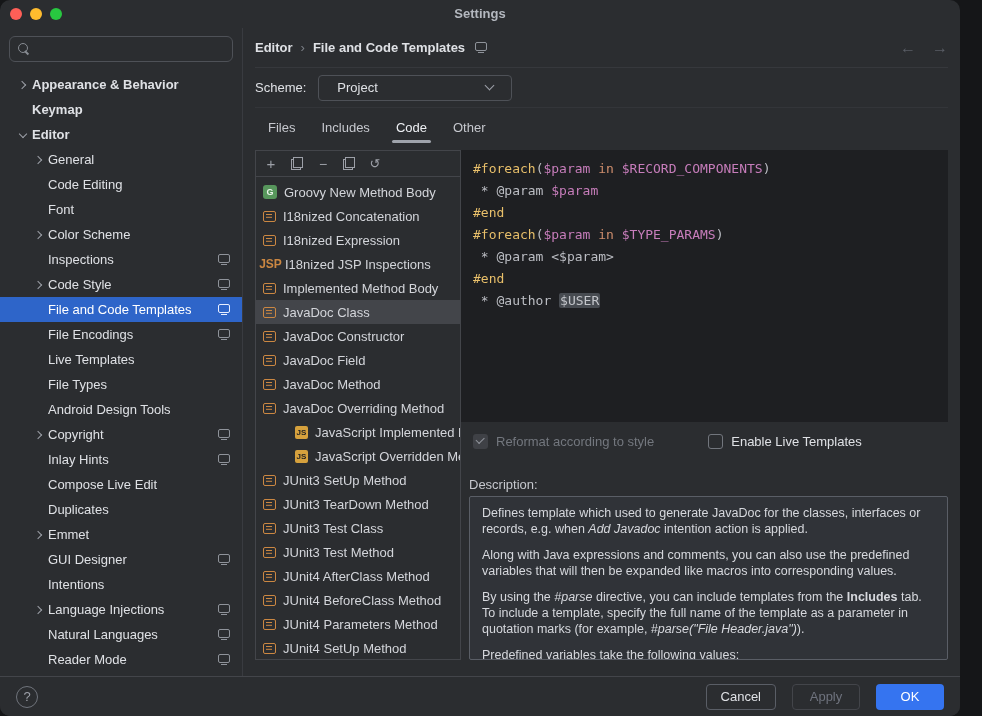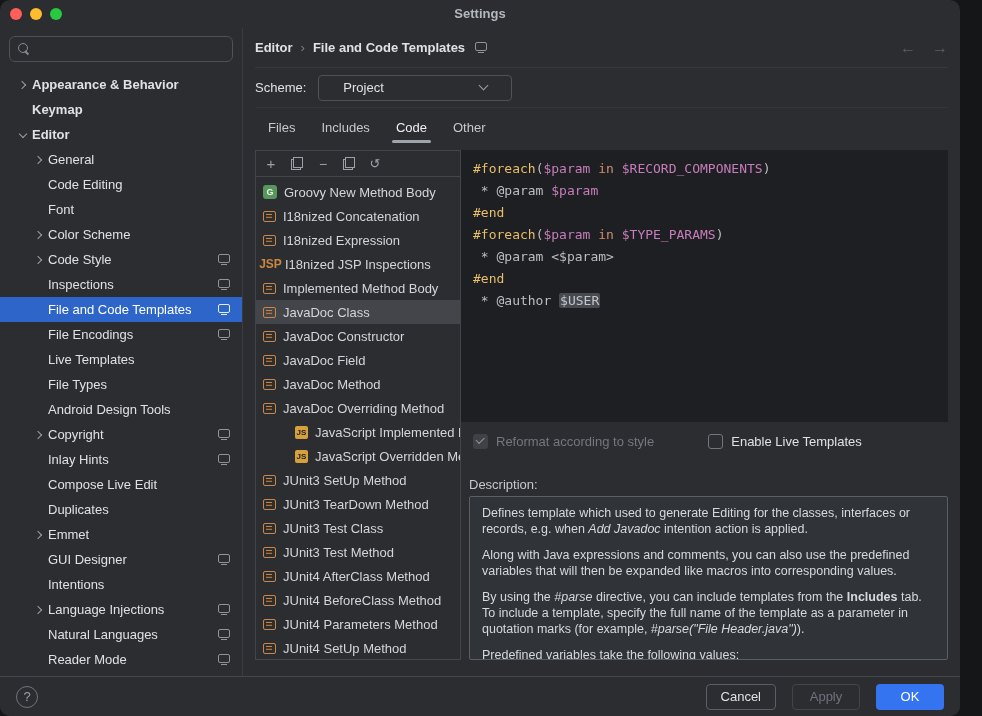--- a/index.html
+++ b/index.html
@@ -45,21 +45,21 @@
   .main { flex:1; min-width:0; display:flex; flex-direction:column; padding:0 12px; }
   .bc-row { height:40px; flex-shrink:0; display:flex; align-items:center; border-bottom:1px solid #36383c; }
   .breadcrumb { display:flex; align-items:center; }
   .bc-part { font-size:13px; font-weight:bold; color:#dfe1e5; }
   .bc-sep { color:#7a7e85; margin:0 8px; font-size:13px; }
   .bc-badge { margin-left:10px; margin-right:0; }
   .nav-arrows { margin-left:auto; display:flex; gap:16px; color:#5a5e66; font-size:16px; }
   .scheme-row { height:40px; flex-shrink:0; display:flex; align-items:center; border-bottom:1px solid #333539; }
   .scheme-label { font-size:13px; margin-right:12px; }
   .scheme-select { width:194px; height:26px; border:1px solid #4e5157; border-radius:4px;
-    display:flex; align-items:center; justify-content:space-between; padding:0 24px; font-size:13px; color:#dfe1e5; }
+    display:flex; align-items:center; justify-content:space-between; padding:0 18px; font-size:13px; color:#dfe1e5; }
   .dd-chev { width:7px; height:7px; border-right:1.6px solid #9da0a8; border-bottom:1.6px solid #9da0a8;
     transform:rotate(45deg); margin-top:-4px; }
   .tabs { height:38px; flex-shrink:0; display:flex; align-items:stretch; margin-bottom:4px; }
   .tab { padding:0 13px; display:flex; align-items:center; position:relative; font-size:13px; color:#c6c8ce; }
   .tab.active { color:#eef0f4; }
   .tab.active::after { content:""; position:absolute; left:9px; right:9px; bottom:3px; height:3px;
     border-radius:2px; background:#9fa3ab; }
   
   .split { display:flex; flex:1; min-height:0; margin-bottom:16px; }
   .list-col { width:206px; flex-shrink:0; border:1px solid #43454a; display:flex; flex-direction:column; background:#2b2d30; }
@@ -168,29 +168,29 @@
             <span class="chev"></span>
             <span class="tree-label">Font</span>
           </div>
           <div class="tree-item child">
             <span class="chev right">
               <span class="chev-mark"></span>
             </span>
             <span class="tree-label">Color Scheme</span>
           </div>
           <div class="tree-item child">
+            <span class="chev"></span>
+            <span class="tree-label">Inspections</span>
+            <span class="badge-icon"></span>
+          </div>
+          <div class="tree-item child">
             <span class="chev right">
               <span class="chev-mark"></span>
             </span>
             <span class="tree-label">Code Style</span>
-            <span class="badge-icon"></span>
-          </div>
-          <div class="tree-item child">
-            <span class="chev"></span>
-            <span class="tree-label">Inspections</span>
             <span class="badge-icon"></span>
           </div>
           <div class="tree-item child selected">
             <span class="chev"></span>
             <span class="tree-label">File and Code Templates</span>
             <span class="badge-icon"></span>
           </div>
           <div class="tree-item child">
             <span class="chev"></span>
             <span class="tree-label">File Encodings</span>
@@ -391,21 +391,21 @@
               <span class="cb checked-disabled"></span>
               <span class="opt-label disabled">Reformat according to style</span>
             </div>
             <div class="opt">
               <span class="cb unchecked"></span>
               <span class="opt-label enabled">Enable Live Templates</span>
             </div>
           </div>
           <div class="desc-label">Description:</div>
           <div class="desc-box">
-              <div class="desc-para"><span>Defines template which used to generate Editing for the classes, interfaces or records, e.g. when </span><span class="seg-italic">Add Javadoc</span><span> intention action is applied.</span></div>
+              <div class="desc-para"><span>Defines template which used to generate JavaDoc for the classes, interfaces or records, e.g. when </span><span class="seg-italic">Add Javadoc</span><span> intention action is applied.</span></div>
               <div class="desc-para"><span>Along with Java expressions and comments, you can also use the predefined variables that will then be expanded like macros into corresponding values.</span></div>
               <div class="desc-para"><span>By using the </span><span class="seg-italic">#parse</span><span> directive, you can include templates from the </span><span class="seg-bold">Includes</span><span> tab. To include a template, specify the full name of the template as a parameter in quotation marks (for example, </span><span class="seg-italic">#parse("File Header.java")</span><span>).</span></div>
               <div class="desc-para"><span>Predefined variables take the following values:</span></div>
             </div>
         </div>
       </div>
     </main>
   </div>
 
   <footer class="footer">

